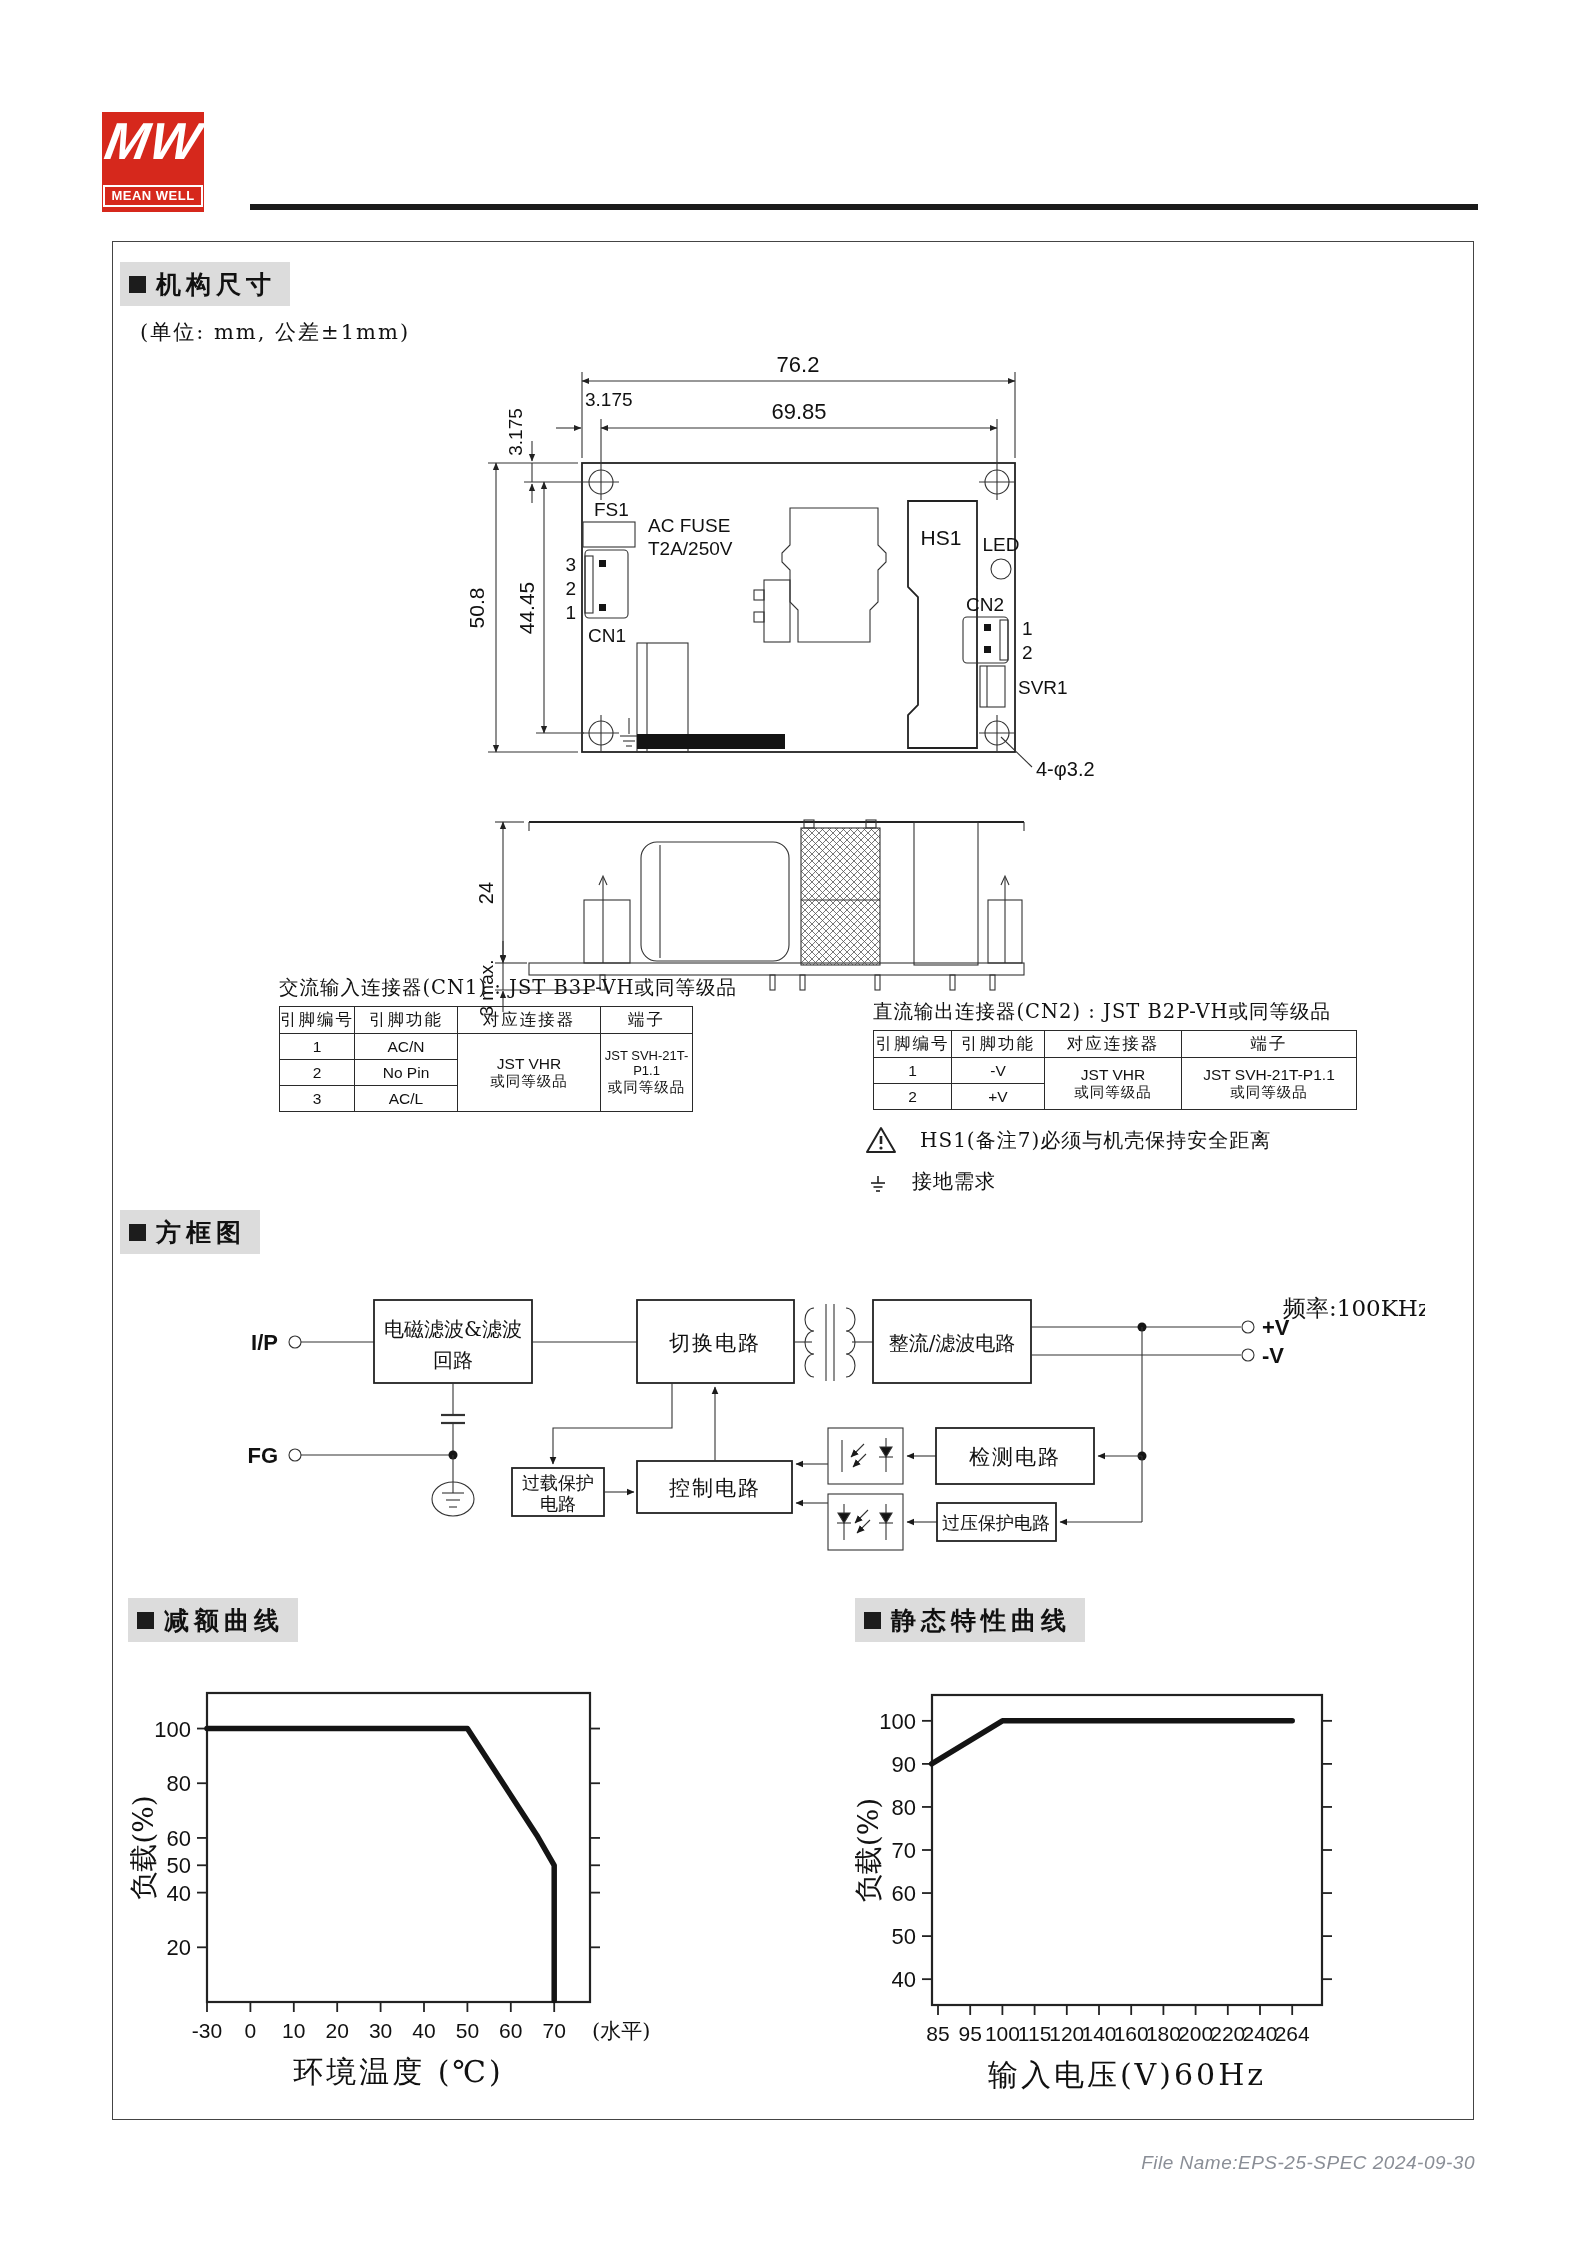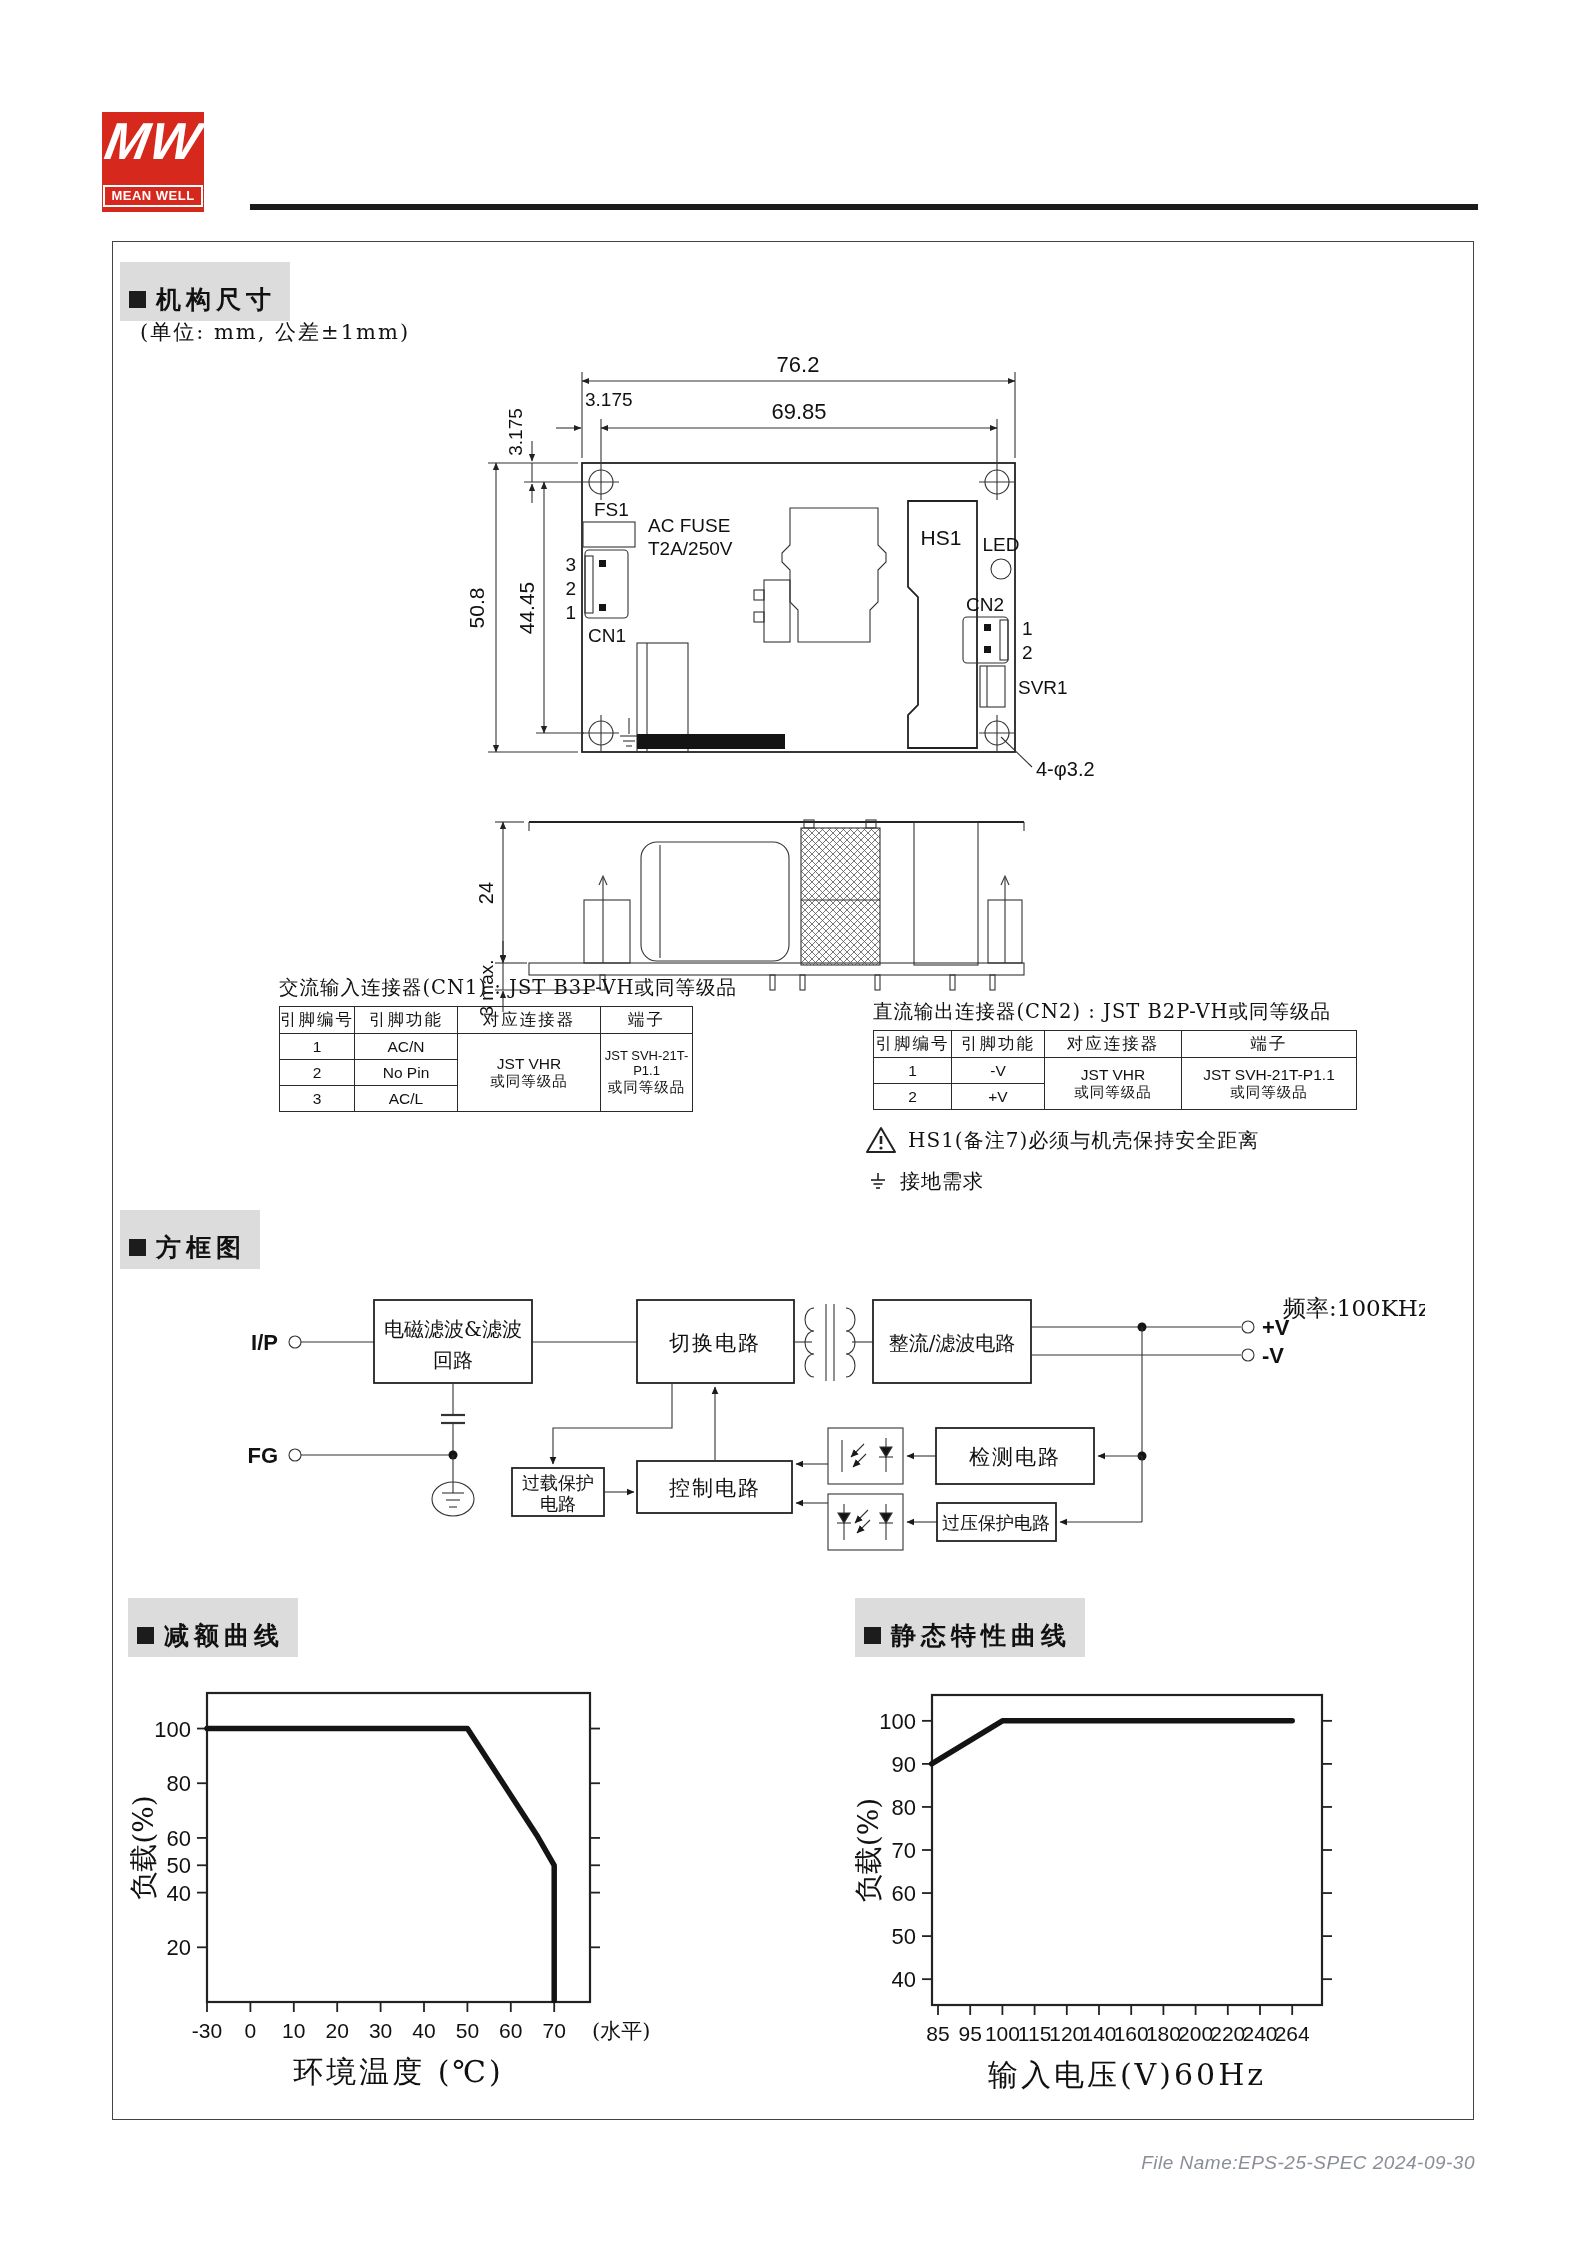--- a/index.html
+++ b/index.html
@@ -17,36 +17,36 @@
         letter-spacing:.5px;padding:2px 6px;line-height:14px;white-space:nowrap}
   .doc-title{left:252px;top:152px;font-size:43px;font-weight:bold;letter-spacing:14px;white-space:nowrap}
   .series{top:148px;right:109px;font-size:47px;font-weight:bold;white-space:nowrap}
   .series .suffix{letter-spacing:6px}
   .head-rule{left:250px;top:204px;width:1228px;height:6px;background:#1a1a1a}
 
   .content-box{left:112px;top:241px;width:1360px;height:1877px;border:1.6px solid #444}
 
   
   .sec{background:#dcdcdc;display:flex;align-items:center;gap:10px;
-       padding:21px 14px 5px 9px;font-size:25px;font-weight:bold;letter-spacing:5px;white-space:nowrap}
+       padding:6px 14px 5px 9px;font-size:25px;font-weight:bold;letter-spacing:5px;white-space:nowrap}
   .sec .sq{width:17px;height:17px;background:#1c1c1c;flex:0 0 auto}
   .unit-note{font-size:21px;letter-spacing:2px}
 
   
   .tblwrap{font-size:16px}
   .tbl-title{font-size:19.5px;letter-spacing:1px;margin:0 0 5px 0;white-space:nowrap}
   table{border-collapse:collapse;table-layout:fixed}
   td,th{border:1.6px solid #2a2a2a;text-align:center;vertical-align:middle;padding:0;overflow:hidden}
   th{font-weight:normal;font-size:16.5px;letter-spacing:2px;height:26px}
   td{font-size:15.5px;height:25px}
   .two-line{line-height:1.15}
   .small-txt{font-size:13px;letter-spacing:0}
   .cn-sub{font-size:14.5px;letter-spacing:1px}
 
-  .note-row{display:flex;align-items:center;gap:12px;font-size:20px;letter-spacing:1px;white-space:nowrap}
+  .note-row{display:flex;align-items:flex-end;gap:24px;font-size:20px;letter-spacing:1px;white-space:nowrap}
 
   .footer{top:2152px;right:112px;font-size:19px;font-style:italic;color:#8a8e96;letter-spacing:.5px}
 
   svg text{font-family:"Liberation Sans",sans-serif;fill:#111}
   svg .tc{font-family:"DejaVu Serif","Liberation Serif",serif}
   .ln{stroke:#222;stroke-width:1.8;fill:none}
   .lnt{stroke:#333;stroke-width:1.1;fill:none}
   .dim{stroke:#333;stroke-width:1.1;fill:none}
   .blk{fill:#141414;stroke:none}
 </style>

